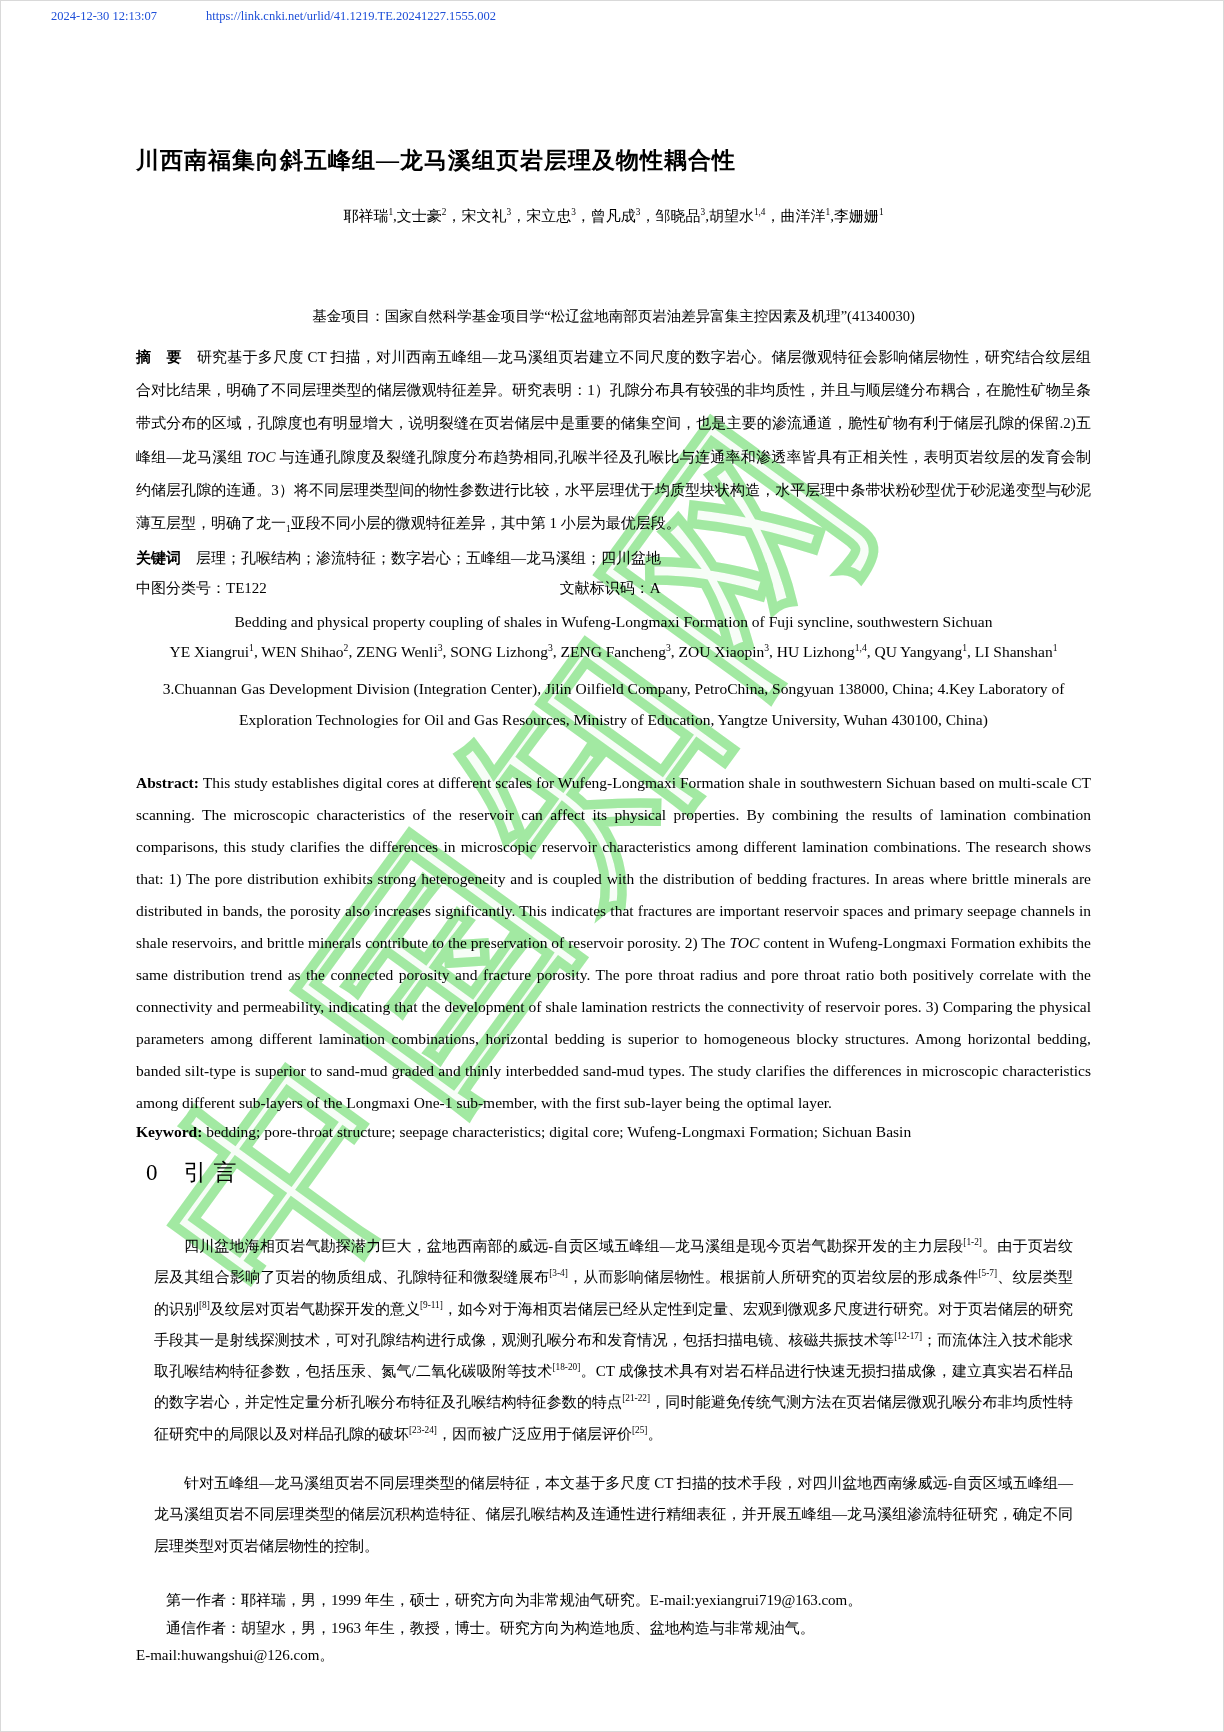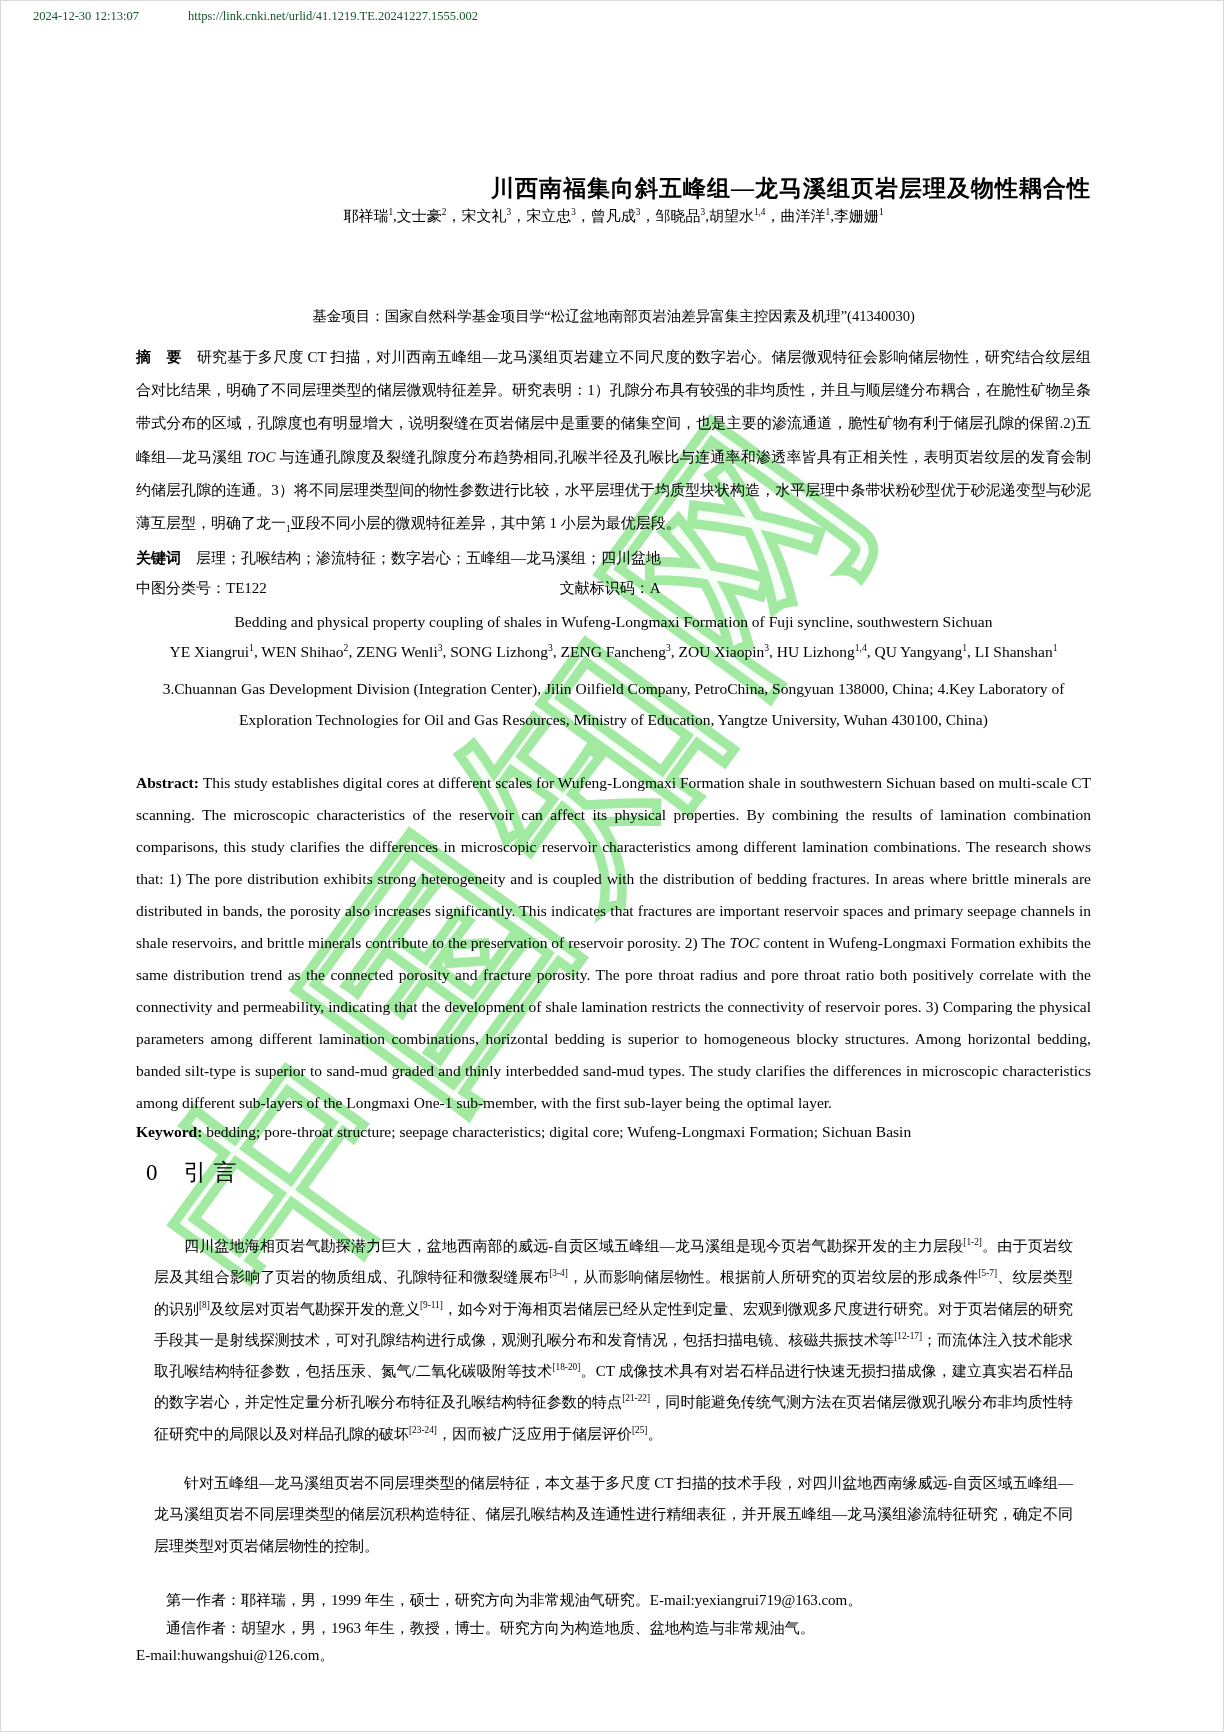--- a/index.html
+++ b/index.html
@@ -23,23 +23,23 @@
     letter-spacing:18px;
     white-space:nowrap;
     color:rgba(175,238,175,0.10);
     -webkit-text-stroke:2px #a2e9a2;
     z-index:0;
     pointer-events:none;
     user-select:none;
   }
   .content{position:absolute;inset:0;z-index:1;}
   .blk{position:absolute;left:135px;width:955px;}
-  .hdr{position:absolute;top:8px;left:32px;font-size:12.5px;color:#14532d;}
+  .hdr{position:absolute;top:8px;left:50px;font-size:12.5px;color:#1d4ed8;}
   .hdr .url{margin-left:46px;}
-  .title{top:144px;text-align:right;font-size:23px;font-weight:bold;letter-spacing:1px;margin-top:28px;}
+  .title{top:144px;text-align:left;font-size:23px;font-weight:bold;letter-spacing:1px;}
   .authors-cn{top:206px;text-align:center;font-size:15px;}
   .affil-cn{top:238px;font-size:14.5px;line-height:33px;padding-left:18px;box-sizing:border-box;}
   .funding{top:306px;text-align:center;font-size:14.5px;}
   .abs-cn{top:340px;font-size:15px;line-height:33.2px;text-align:justify;}
   .kw-cn{top:548px;font-size:15px;}
   .clc{top:578px;font-size:15px;}
   .clc .clc-left{display:inline-block;width:420px;}
   .en-title{top:612px;text-align:center;font-size:15.5px;}
   .en-authors{top:642px;text-align:center;font-size:15.5px;}
   .en-affil{top:672px;text-align:center;font-size:15.5px;line-height:31px;}

